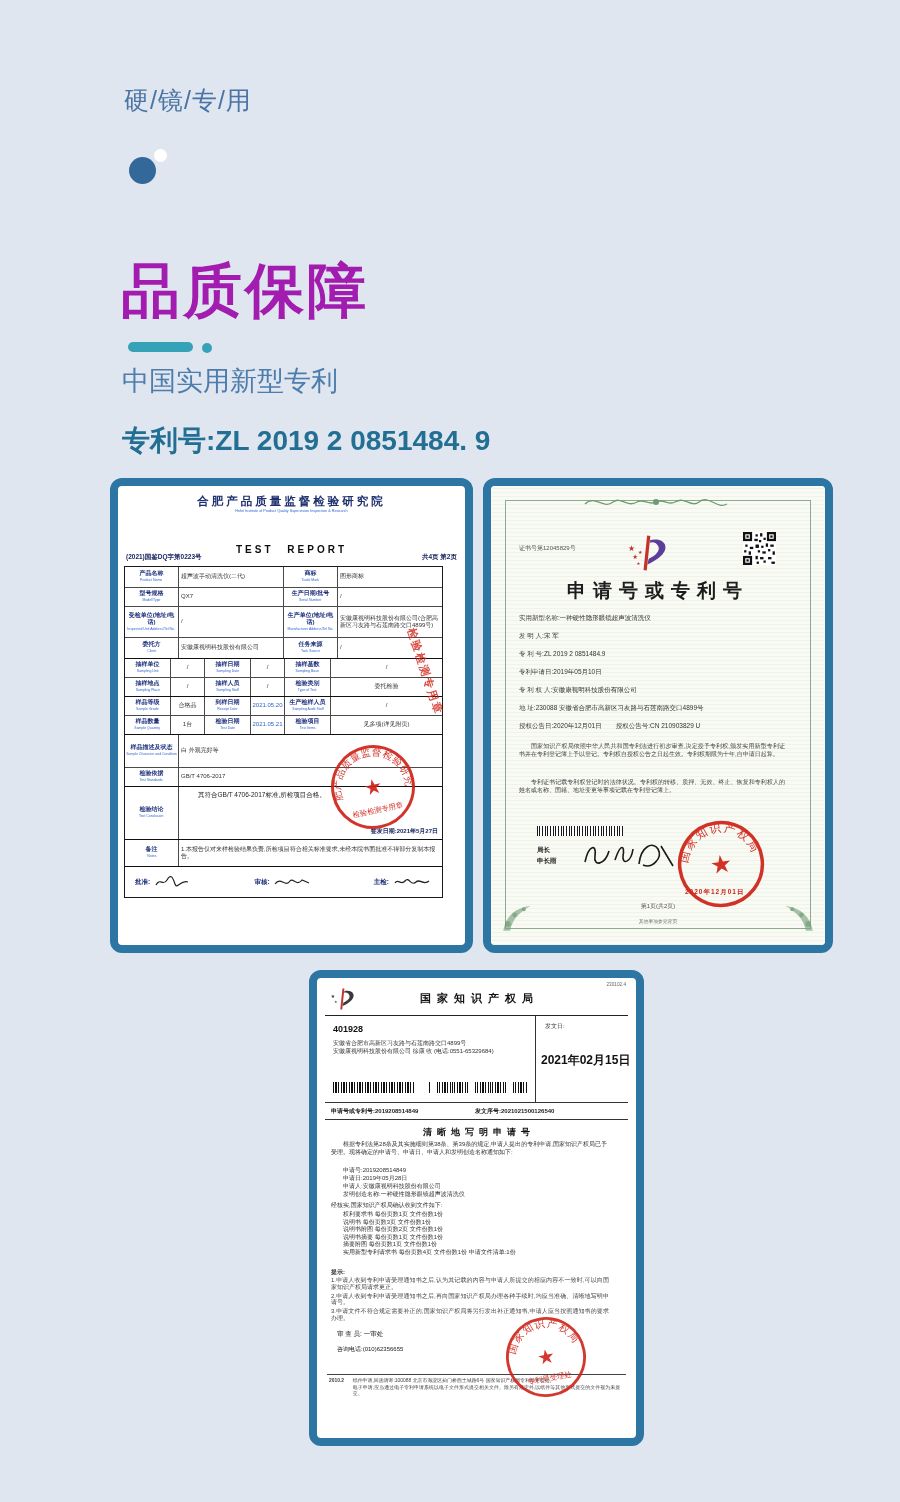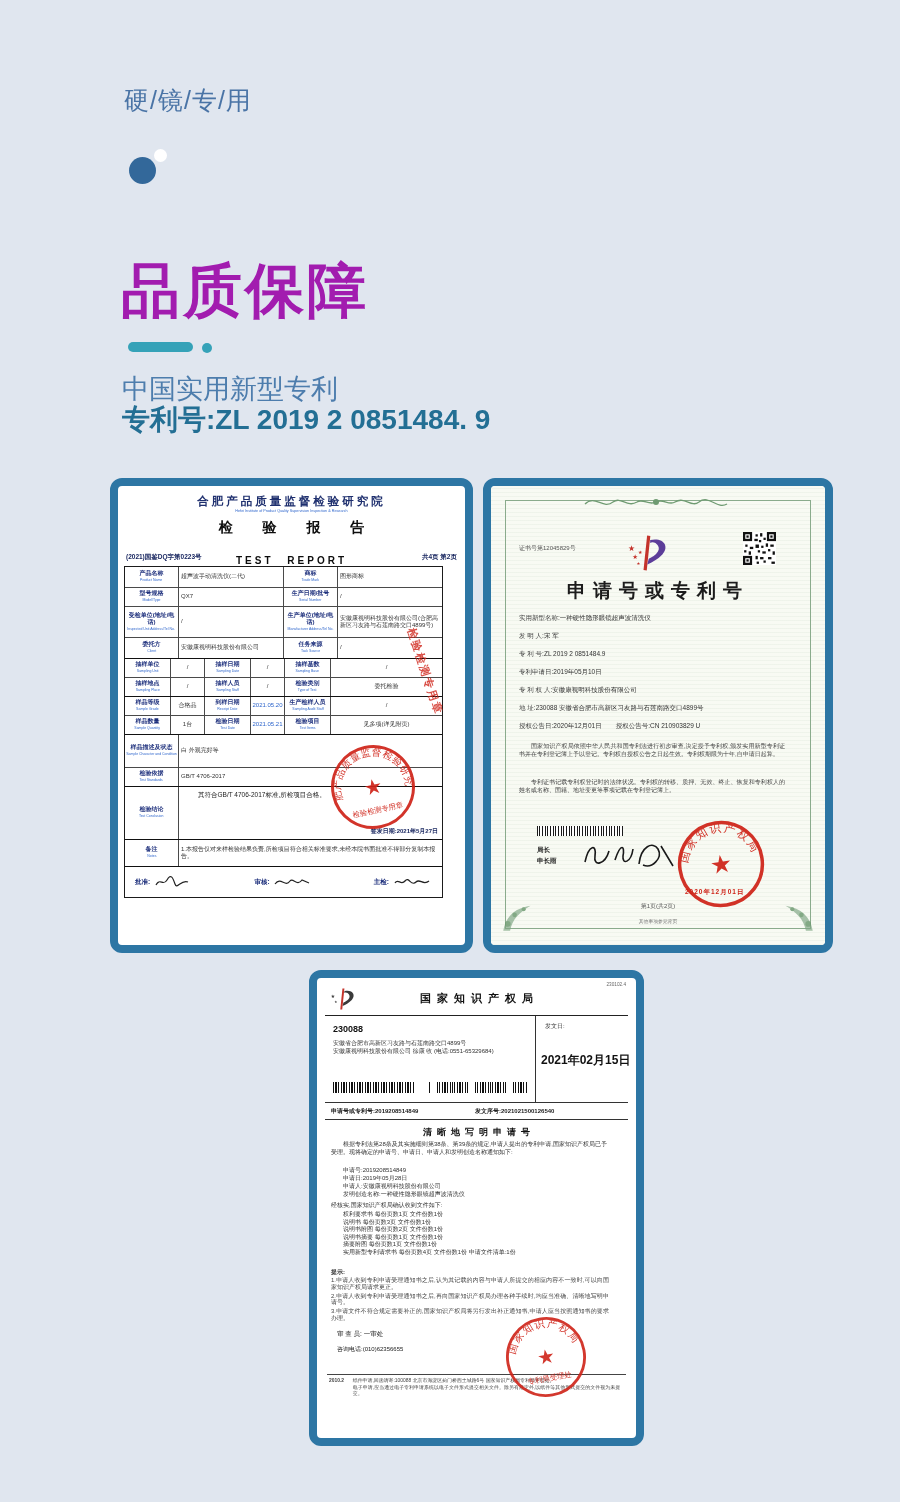--- a/index.html
+++ b/index.html
@@ -7,34 +7,34 @@
   .page{position:relative;width:900px;height:1502px;background:#e0e6ef;overflow:hidden;}
   .abs{position:absolute;}
 
   
   .tagline{left:124px;top:84px;font-size:25px;color:#4a74a6;letter-spacing:1px;}
   .dot-big{left:129px;top:157px;width:27px;height:27px;border-radius:50%;background:#33689a;}
   .dot-small{left:154px;top:149px;width:13px;height:13px;border-radius:50%;background:#ffffff;}
   .h1{left:121px;top:252px;font-size:59px;font-weight:bold;color:#a21caf;letter-spacing:3px;}
   .bar{left:128px;top:342px;width:65px;height:10px;border-radius:5px;background:#35a2b8;}
   .bar-dot{left:202px;top:343px;width:10px;height:10px;border-radius:50%;background:#35a2b8;}
-  .subtitle{left:122px;top:363px;font-size:27px;color:#4d7dad;margin-top:8px;}
-  .patentline{left:122px;top:401px;font-size:28px;font-weight:bold;color:#236f94;}
+  .subtitle{left:122px;top:363px;font-size:27px;color:#4d7dad;}
+  .patentline{left:122px;top:422px;font-size:28px;font-weight:bold;color:#236f94;}
 
   
   .card{position:absolute;background:#fff;border:8px solid #2d76a4;border-radius:12px;overflow:hidden;}
   .card1{left:110px;top:478px;width:347px;height:459px;}
   .card2{left:483px;top:478px;width:334px;height:459px;}
   .card3{left:309px;top:970px;width:319px;height:460px;}
 
   
   .tr-org{left:0;top:8px;width:100%;text-align:center;font-size:11.5px;font-weight:bold;color:#1e2f6e;letter-spacing:3px;white-space:nowrap;}
   .tr-org-en{left:0;top:23px;width:100%;text-align:center;font-size:6px;color:#2f66cc;transform:scale(.62);transform-origin:50% 0;white-space:nowrap;}
   .tr-title{left:0;top:33px;width:100%;text-align:center;font-size:14px;font-weight:bold;color:#0d0d0d;letter-spacing:13px;text-indent:13px;}
-  .tr-title-en{left:0;top:69px;width:100%;text-align:center;font-size:10px;font-weight:bold;color:#0d0d0d;letter-spacing:3px;word-spacing:8px;}
+  .tr-title-en{left:0;top:58px;width:100%;text-align:center;font-size:10px;font-weight:bold;color:#0d0d0d;letter-spacing:3px;word-spacing:8px;}
   .tr-docno{left:8px;top:67px;font-size:6.5px;font-weight:bold;color:#13215c;}
   .tr-pageno{right:8px;top:67px;font-size:6.5px;font-weight:bold;color:#13215c;}
   .trt{left:6px;top:80px;width:319px;border:1.5px solid #1b1b1b;color:#222;box-sizing:border-box;background:#fff;}
   .trr{display:flex;border-bottom:1px solid #4a4a4a;align-items:stretch;}
   .trr:last-child{border-bottom:none;}
   .trr.hb{border-bottom:1.5px solid #111;}
   .c{border-right:1px solid #4a4a4a;padding:1px 2px;display:flex;flex-direction:column;justify-content:center;align-items:center;text-align:center;box-sizing:border-box;}
   .lab{width:54px;flex:none;}
   .lab3{width:46px;flex:none;}
   .cn{font-size:6px;font-weight:bold;color:#1d2f7c;line-height:7px;}
@@ -124,21 +124,20 @@
   <div class="abs dot-small"></div>
   <div class="abs h1">品质保障</div>
   <div class="abs bar"></div>
   <div class="abs bar-dot"></div>
   <div class="abs subtitle">中国实用新型专利</div>
   <div class="abs patentline">专利号:ZL 2019 2 0851484. 9</div>
 
   <section class="card card1">
     <div class="abs tr-org">合肥产品质量监督检验研究院</div>
     <div class="abs tr-org-en">Hefei Institute of Product Quality Supervision Inspection &amp; Research</div>
-    <div class="abs tr-title">检 验 报 告</div>
     <div class="abs tr-title-en">TEST REPORT</div>
     <div class="abs tr-docno">(2021)国鉴DQ字第0223号</div>
     <div class="abs tr-pageno">共4页 第2页</div>
 
     <div class="abs trt">
 
       <div class="trr r20">
         <div class="c lab">
             <span class="cn">产品名称</span>
             <span class="en">Product Name</span>
@@ -436,21 +435,21 @@
     <div class="abs n-code">230102.4</div>
     <svg class="abs n-logo" viewBox="0 0 64 54">
       <path d="M33 3 L28 51" stroke="#c4332b" stroke-width="4.5" fill="none"></path>
       <path d="M35 9 C54 5 62 18 52 29 C45 36 38 40 31 43 L33 35 C42 31 50 24 46 17 C43 12 38 11 35 13 Z" fill="#3a3a3a"></path>
       <text x="4" y="24" font-size="11" fill="#3a3a3a">★</text>
       <text x="12" y="36" font-size="8" fill="#3a3a3a">★</text>
     </svg>
     <div class="abs n-title">国家知识产权局</div>
     <div class="abs n-rule1"></div>
     <div class="abs n-vline"></div>
-    <div class="abs n-post">230088</div>
+    <div class="abs n-post">401928</div>
     <div class="abs n-addr">
       <div>安徽省合肥市高新区习友路与石莲南路交口4899号</div>
       <div>安徽康视明科技股份有限公司 徐康 收 (电话:0551-65329684)</div>
     </div>
     <div class="abs n-sendlab">发文日:</div>
     <div class="abs n-senddate">2021年02月15日</div>
     <div class="abs n-bc1"></div>
     <div class="abs n-bc2"></div>
     <div class="abs n-rule2"></div>
     <div class="abs n-appno">申请号或专利号:2019208514849</div>

